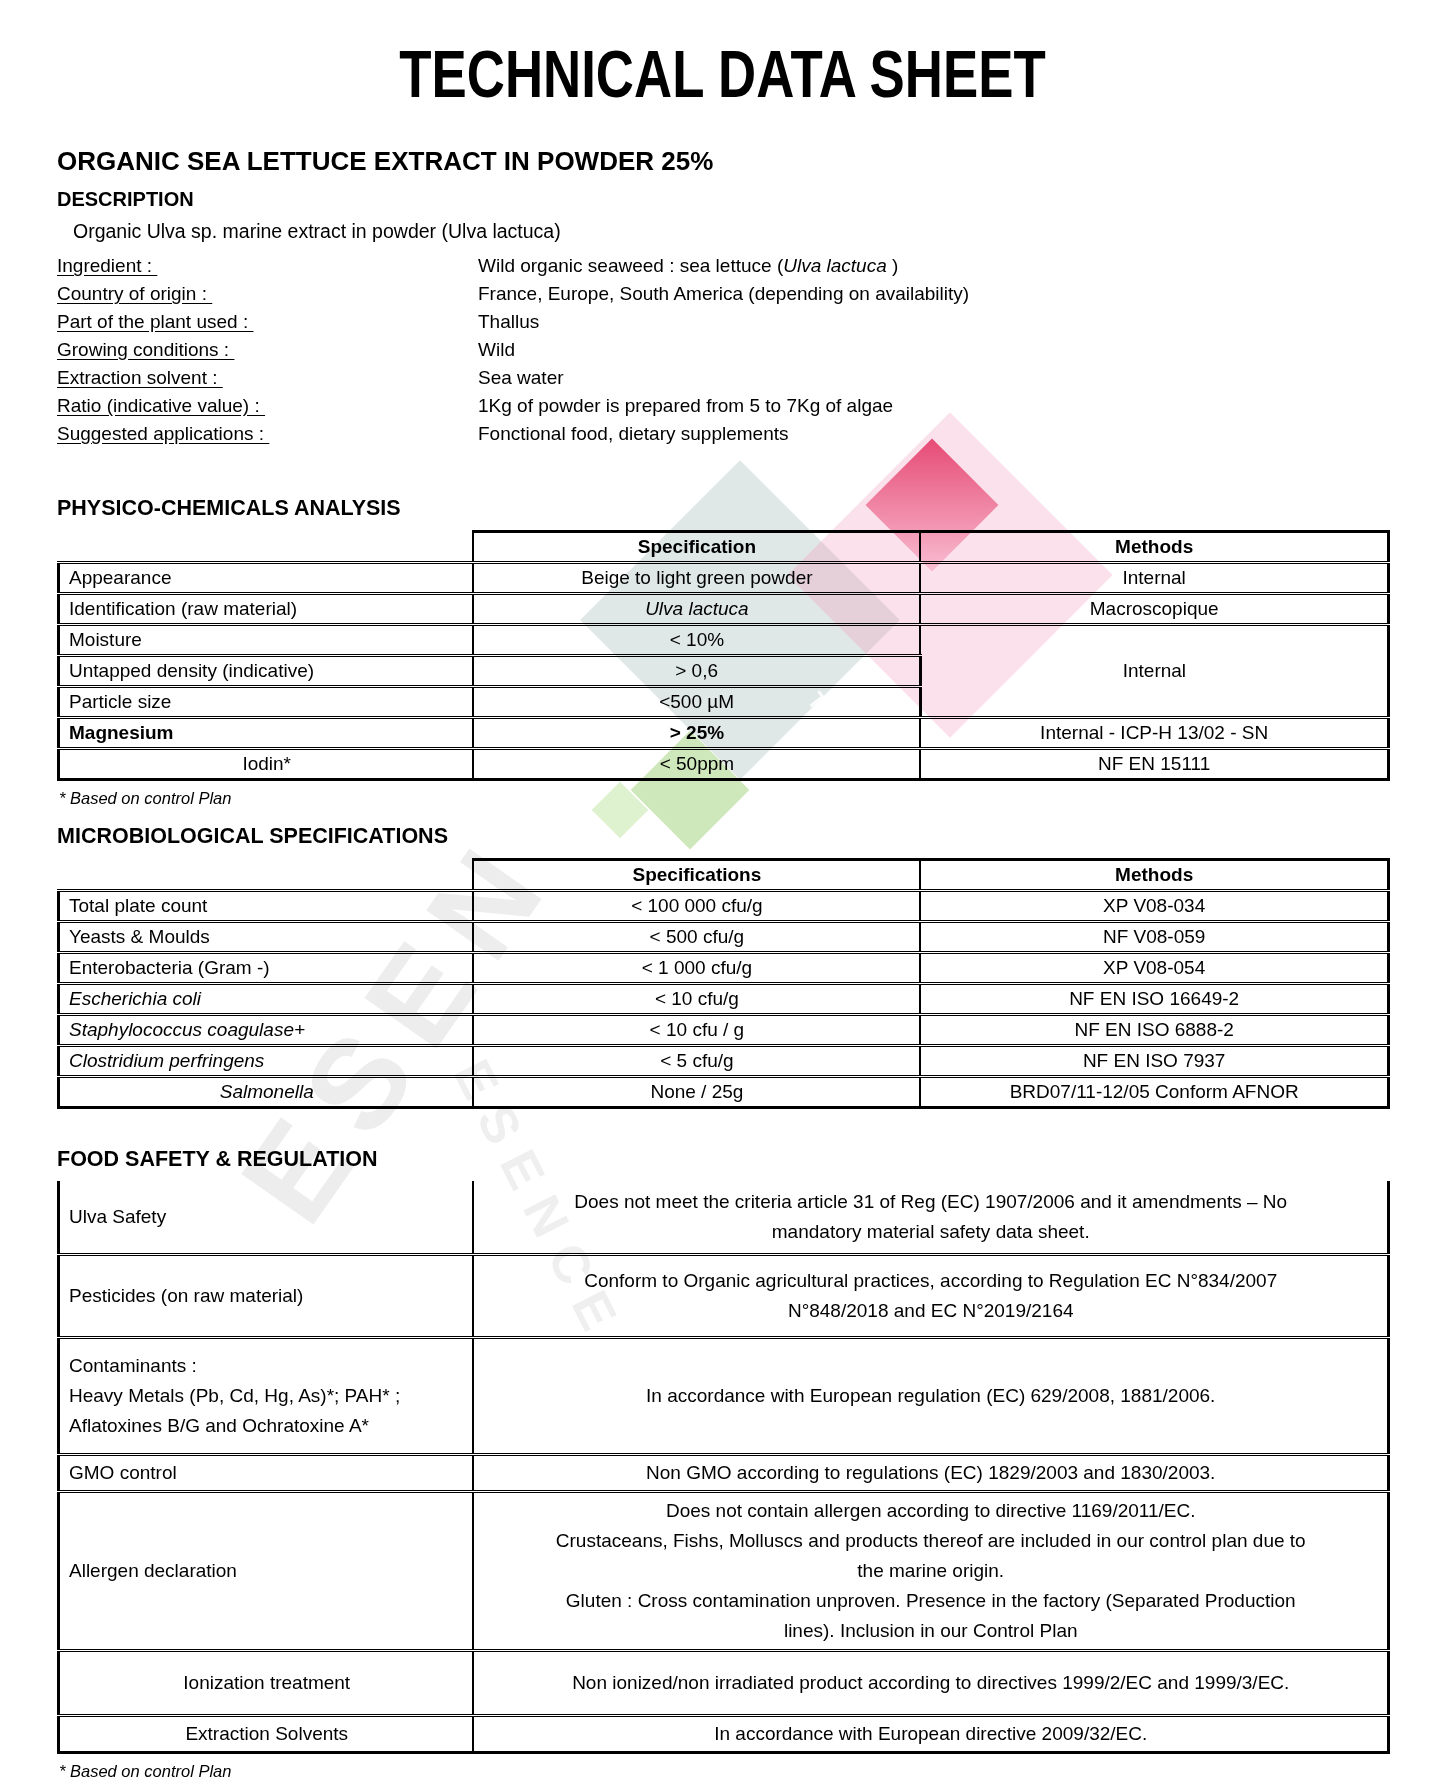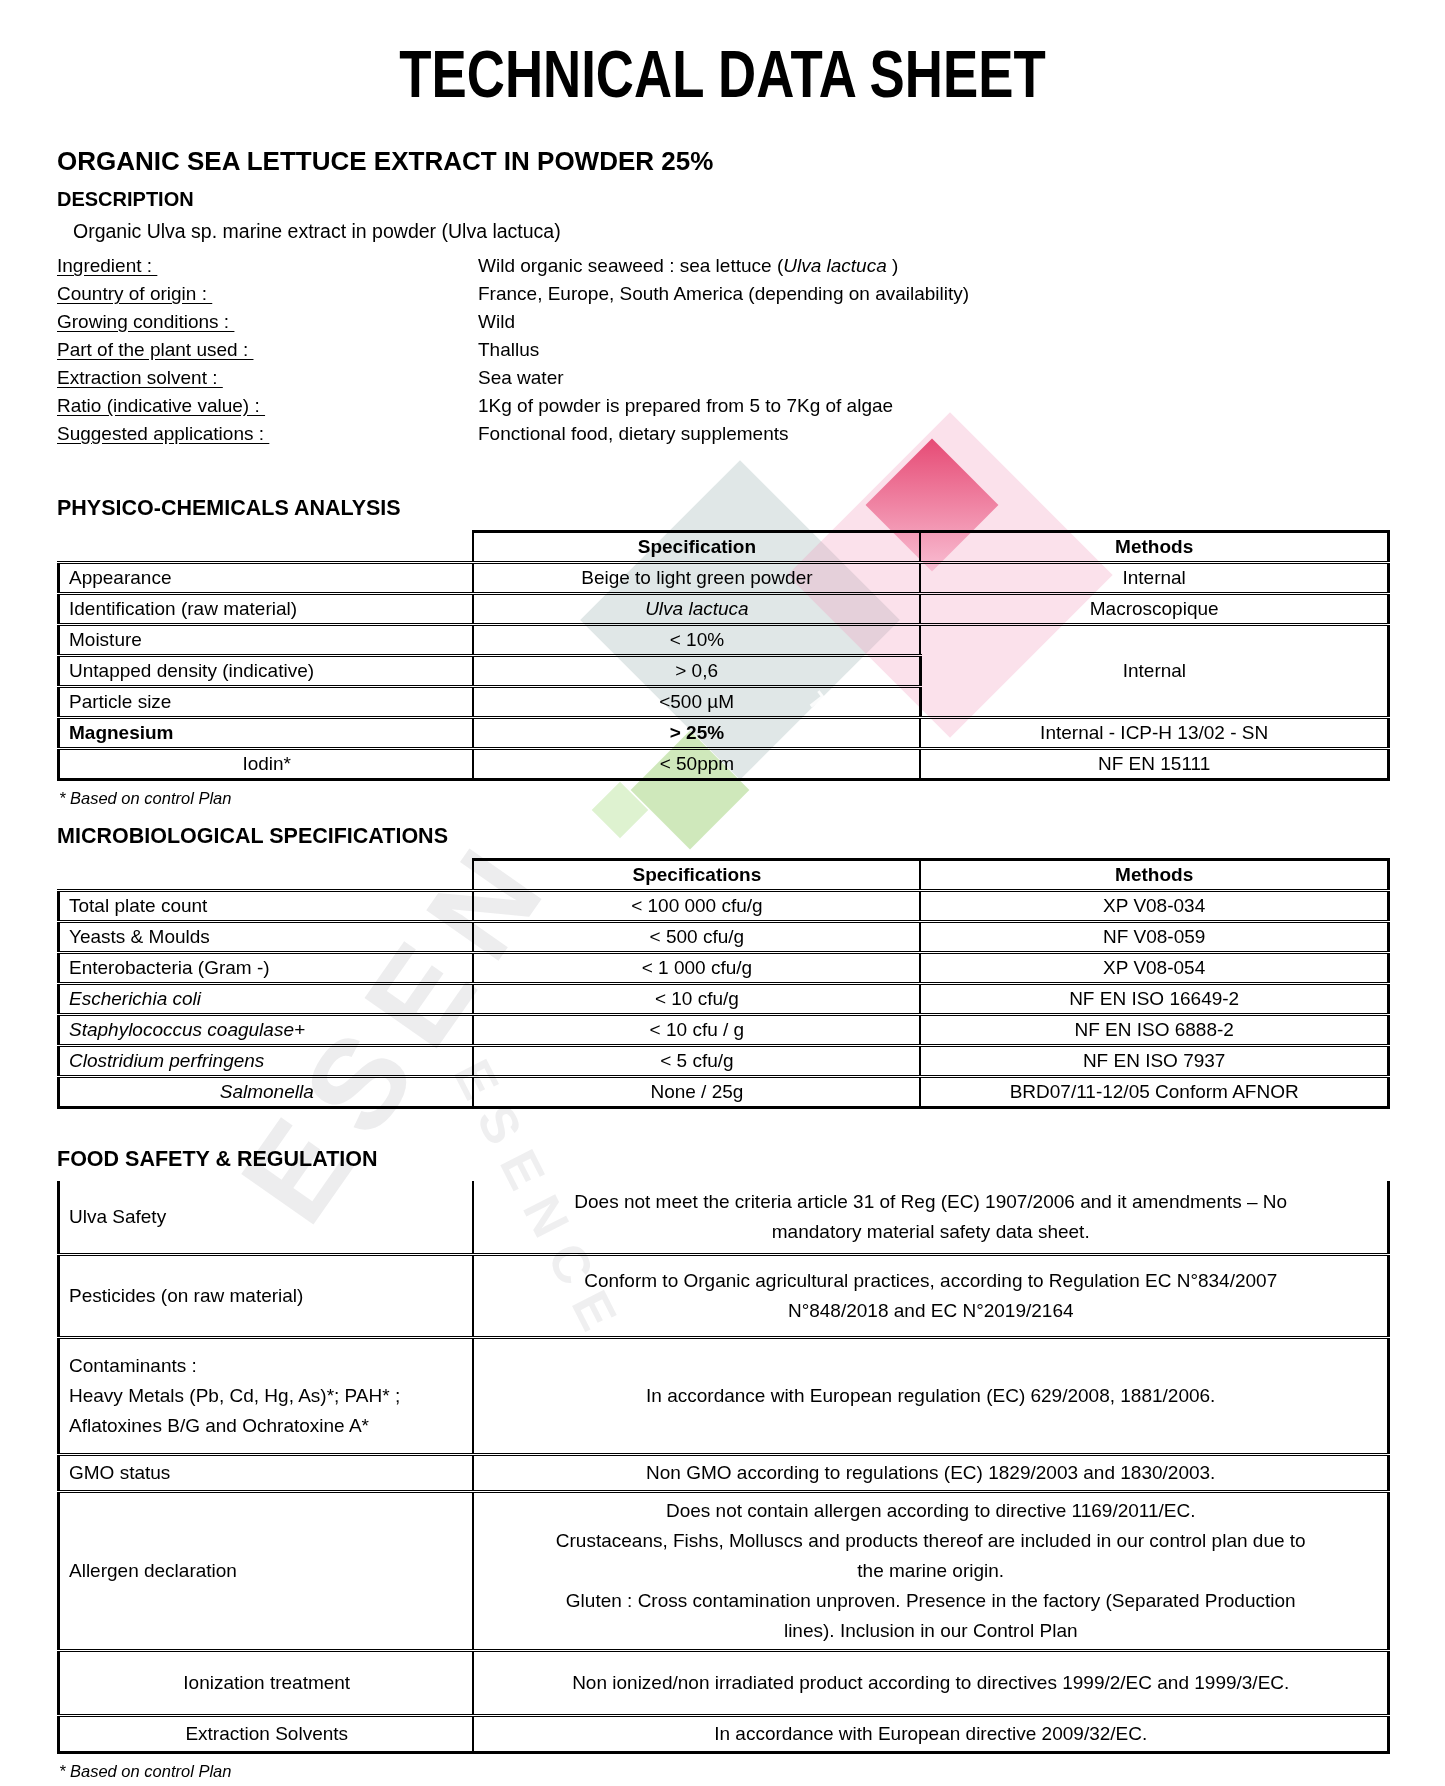--- a/index.html
+++ b/index.html
@@ -99,26 +99,26 @@
       <div class="props" id="props">
           <div class="prop-row">
             <span class="prop-label">Ingredient : </span>
             <span class="prop-value">Wild organic seaweed : sea lettuce (<span class="it">Ulva lactuca</span> )</span>
           </div>
           <div class="prop-row">
             <span class="prop-label">Country of origin : </span>
             <span class="prop-value">France, Europe, South America (depending on availability)</span>
           </div>
           <div class="prop-row">
+            <span class="prop-label">Part of the plant used : </span>
+            <span class="prop-value">Thallus</span>
+          </div>
+          <div class="prop-row">
             <span class="prop-label">Growing conditions : </span>
             <span class="prop-value">Wild</span>
-          </div>
-          <div class="prop-row">
-            <span class="prop-label">Part of the plant used : </span>
-            <span class="prop-value">Thallus</span>
           </div>
           <div class="prop-row">
             <span class="prop-label">Extraction solvent : </span>
             <span class="prop-value">Sea water</span>
           </div>
           <div class="prop-row">
             <span class="prop-label">Ratio (indicative value) : </span>
             <span class="prop-value">1Kg of powder is prepared from 5 to 7Kg of algae</span>
           </div>
           <div class="prop-row">
@@ -241,21 +241,21 @@
             </tr>
             <tr>
               <td class="rowlabel" style="padding-bottom: 10px; padding-top: 10px;">Pesticides (on raw material)</td>
               <td style="padding-bottom: 10px; padding-top: 10px;">Conform to Organic agricultural practices, according to Regulation EC N°834/2007<br>N°848/2018 and EC N°2019/2164</td>
             </tr>
             <tr>
               <td class="rowlabel" style="padding-bottom: 12px; padding-top: 12px;">Contaminants :<br>Heavy Metals (Pb, Cd, Hg, As)*; PAH* ;<br>Aflatoxines B/G and Ochratoxine A*</td>
               <td style="padding-bottom: 12px; padding-top: 12px;">In accordance with European regulation (EC) 629/2008, 1881/2006.</td>
             </tr>
             <tr>
-              <td class="rowlabel" style="padding-bottom: 2px; padding-top: 2px;">GMO status</td>
+              <td class="rowlabel" style="padding-bottom: 2px; padding-top: 2px;">GMO control</td>
               <td style="padding-bottom: 2px; padding-top: 2px;">Non GMO according to regulations (EC) 1829/2003 and 1830/2003.</td>
             </tr>
             <tr>
               <td class="rowlabel" style="padding-bottom: 3px; padding-top: 3px;">Allergen declaration</td>
               <td style="padding-bottom: 3px; padding-top: 3px;">Does not contain allergen according to directive 1169/2011/EC.<br>Crustaceans, Fishs, Molluscs and products thereof are included in our control plan due to<br>the marine origin.<br>Gluten : Cross contamination unproven. Presence in the factory (Separated Production<br>lines). Inclusion in our Control Plan</td>
             </tr>
             <tr>
               <td class="rowlabel" style="padding-bottom: 16px; padding-top: 16px; text-align: center;">Ionization treatment</td>
               <td style="padding-bottom: 16px; padding-top: 16px;">Non ionized/non irradiated product according to directives 1999/2/EC and 1999/3/EC.</td>
             </tr>

